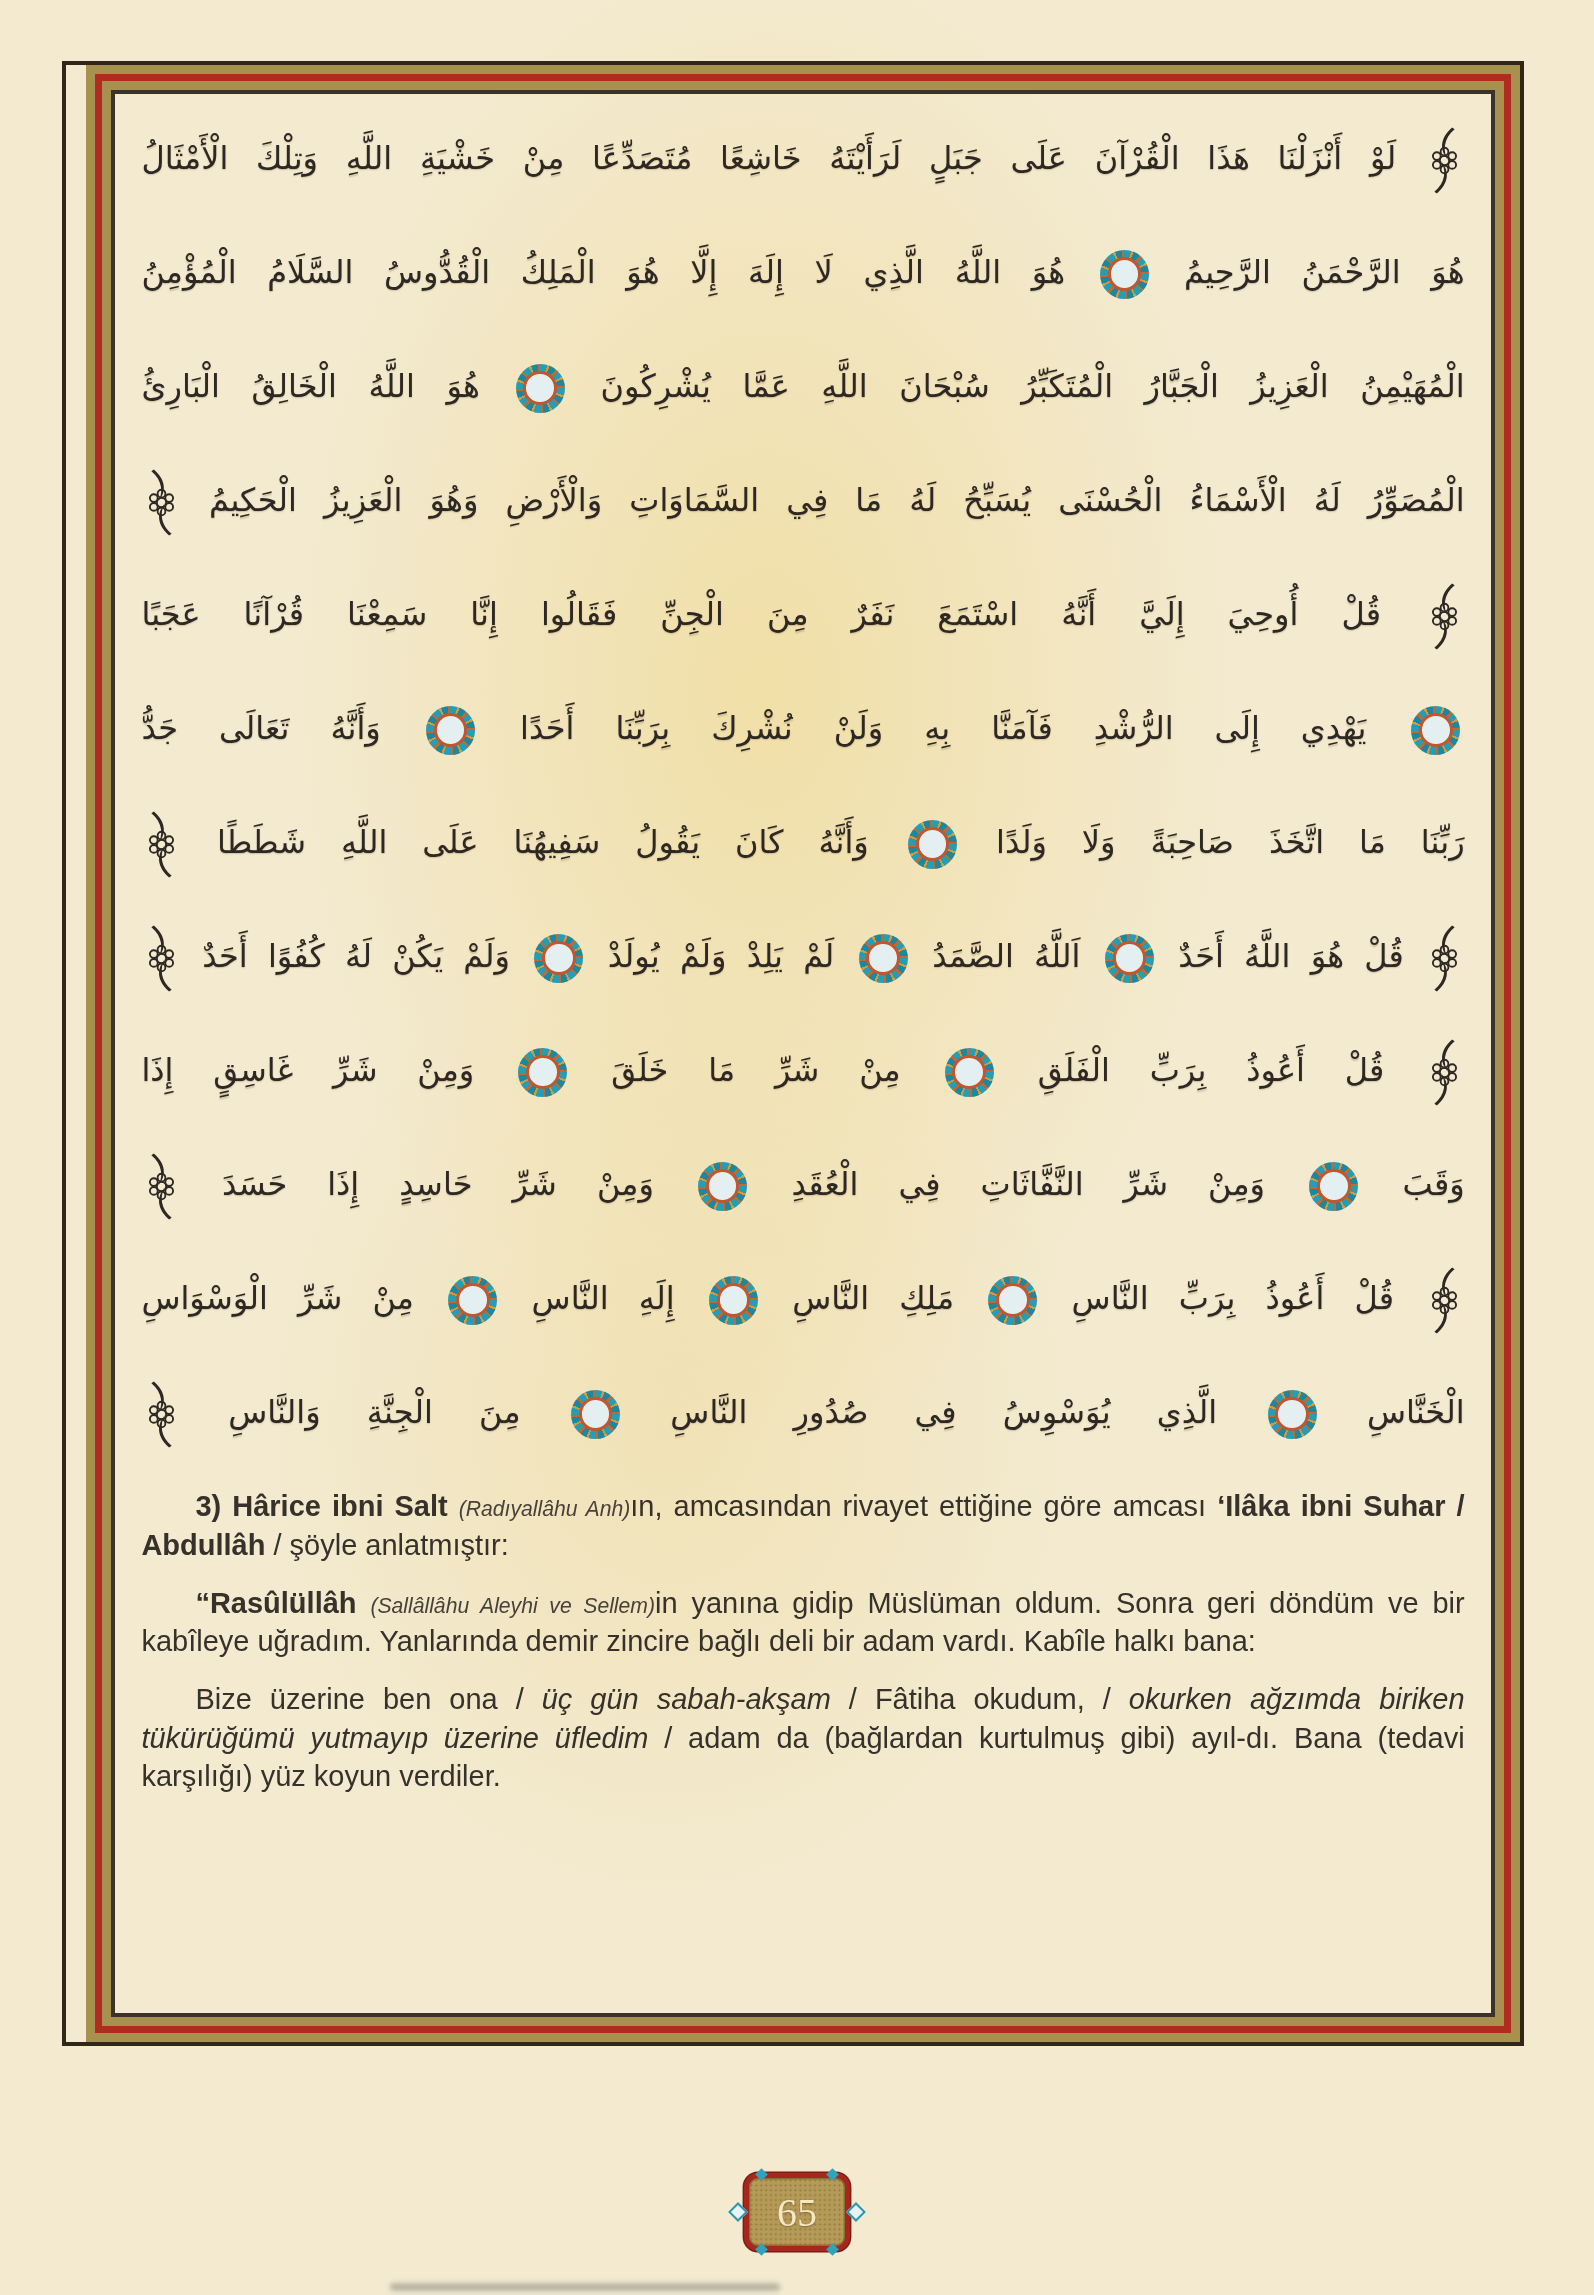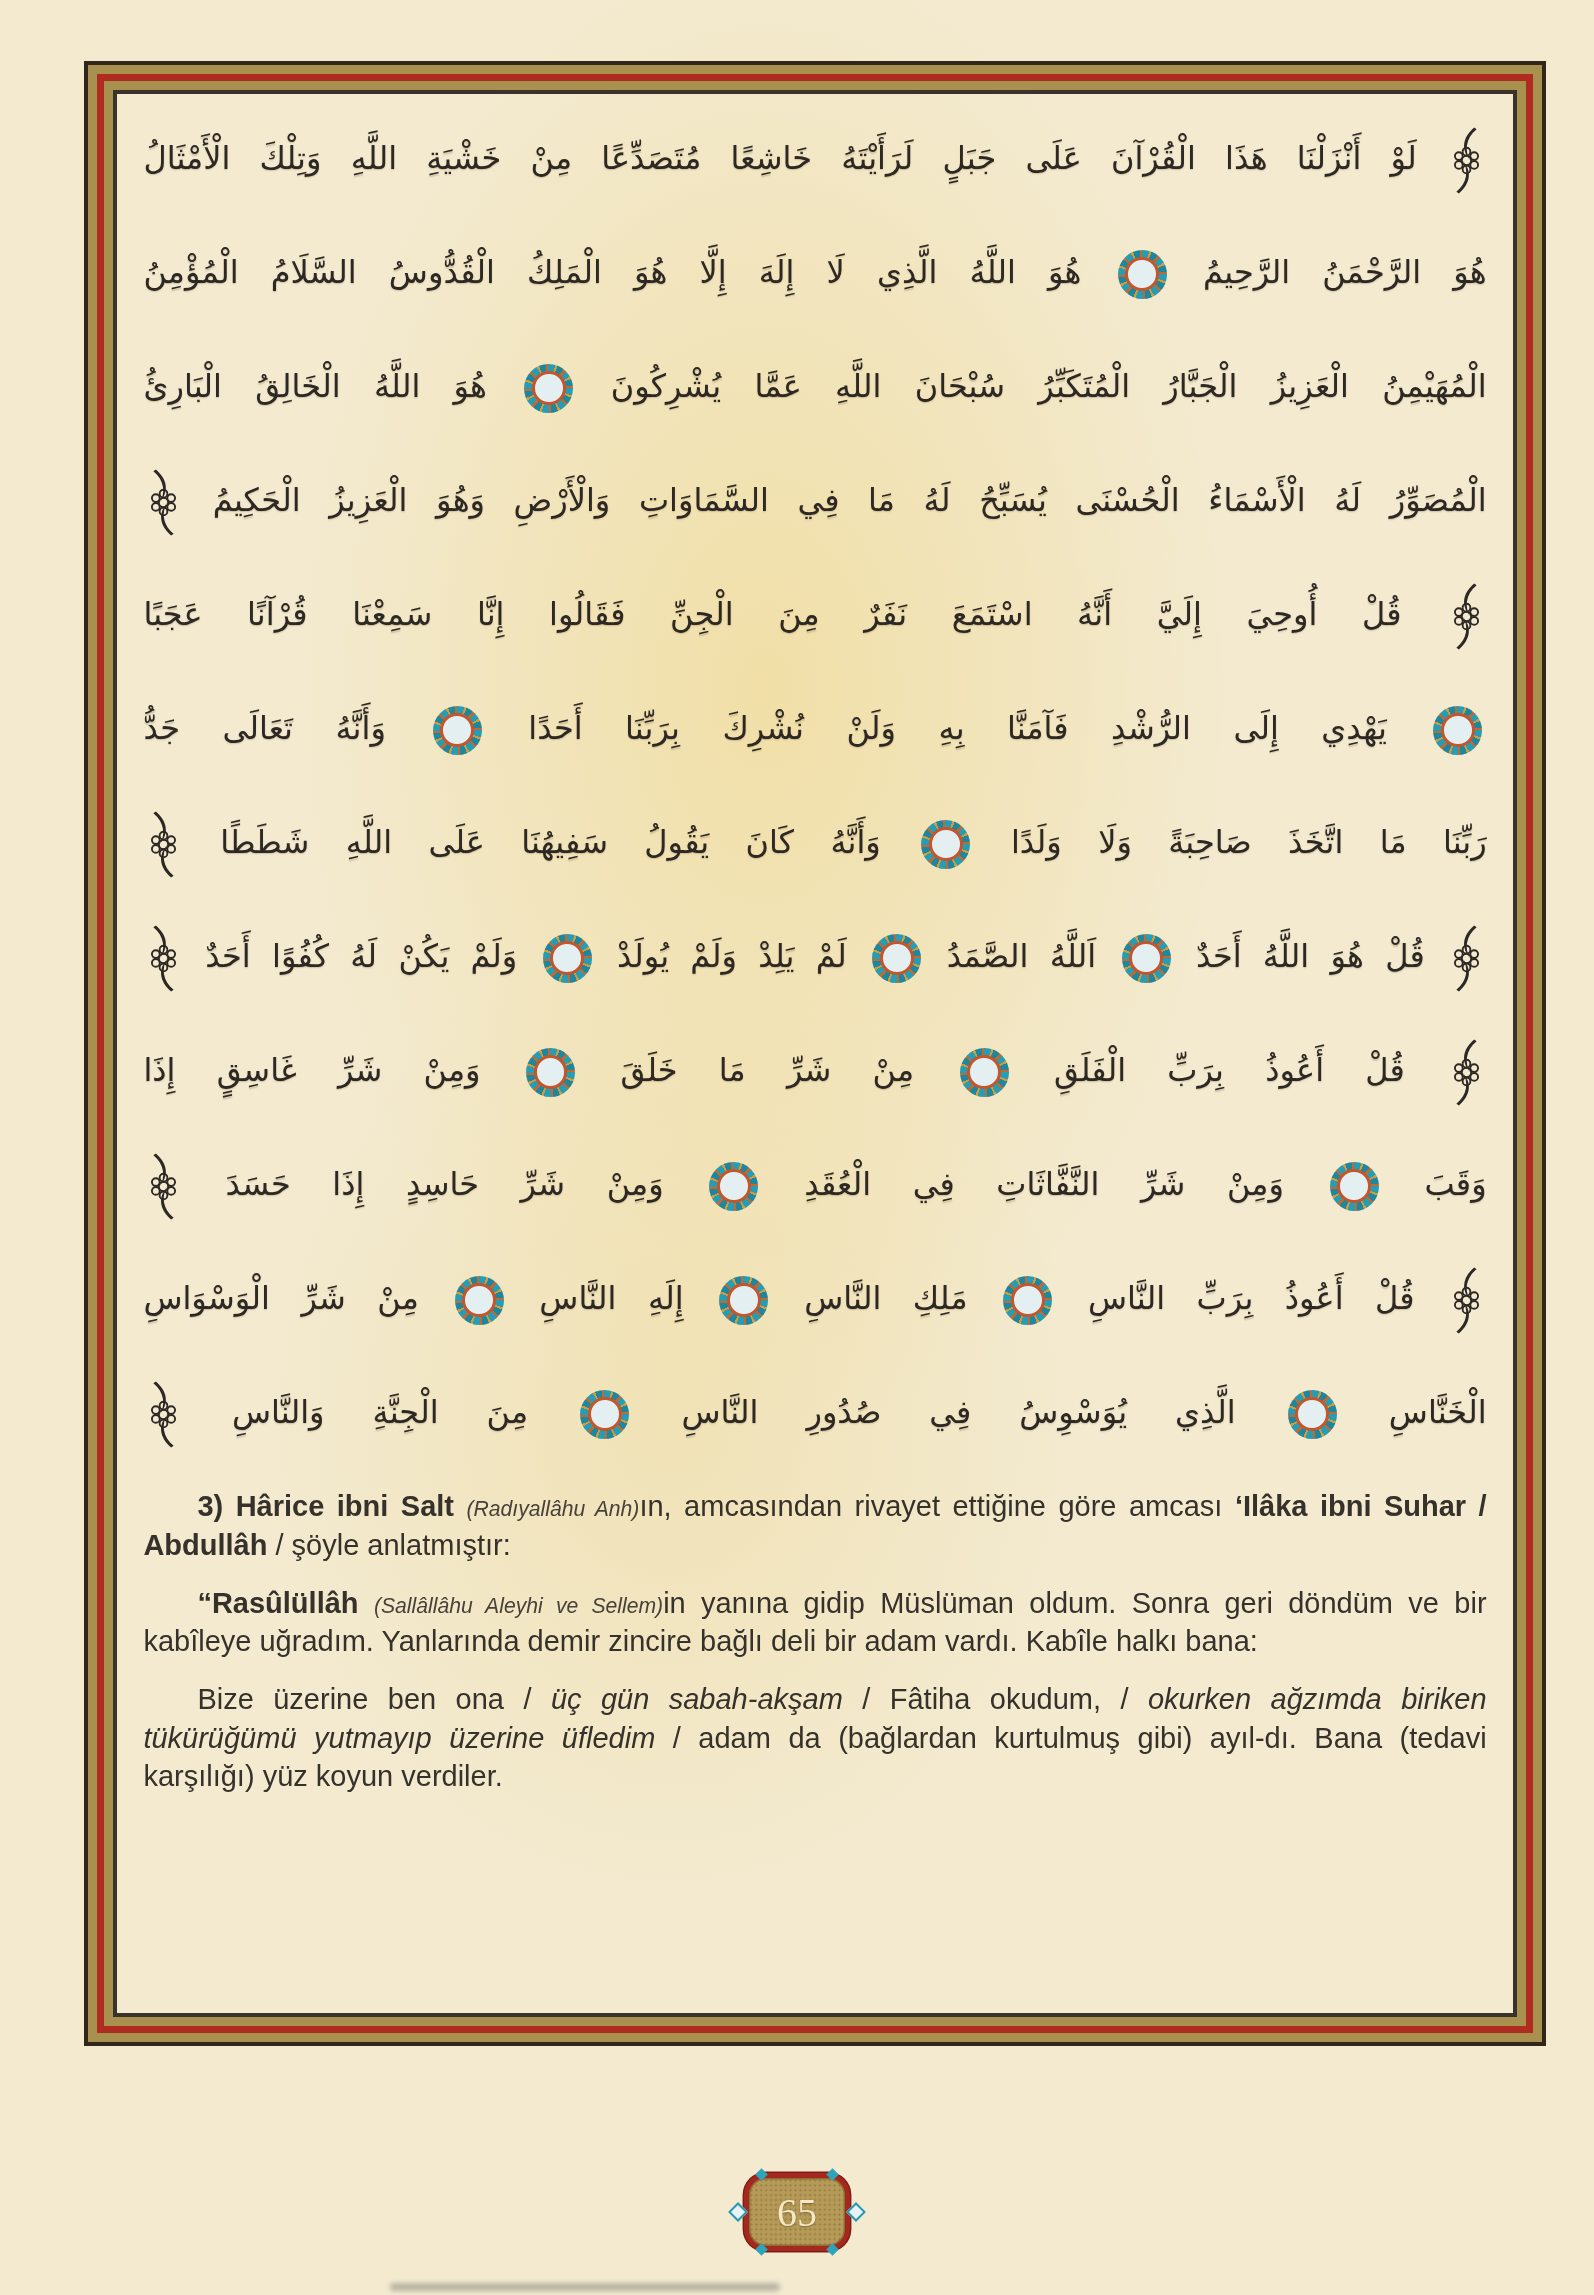--- a/index.html
+++ b/index.html
@@ -10,22 +10,22 @@
   }
   .page {
     position:absolute; inset:0;
     background:
       radial-gradient(ellipse 661px 1043px at 48% 30%, rgba(238,208,110,.42), rgba(238,208,110,0) 72%),
       radial-gradient(ellipse 591px 696px at 42% 62%, rgba(236,208,120,.30), rgba(236,208,120,0) 70%),
       #f3ead0;
   }
   
   .frame {
-    position:absolute; left:84px; top:61px; width:1462px; height:1985px;
-    border:4.9px solid #30271a; box-sizing:border-box;
+    position:absolute; left:62px; top:61px; width:1462px; height:1985px;
+    border:4.9px solid #30271a; box-sizing:border-box;padding-left:20px;
   }
   .fb { width:100%; height:100%; box-sizing:border-box; }
   .fb-khaki-outer { border:9px solid #a8904e; }
   .fb-red         { border:7.7px solid #b02c20; }
   .fb-khaki-inner { border:9px solid #a8904e; }
   .fb-dark        { border:4.2px  solid #3a332b; }
   .content {
     width:100%; height:100%; box-sizing:border-box;
     padding:25px 26.4px 0 26.4px; overflow:hidden;
   }
@@ -62,21 +62,21 @@
     margin:0 0 19.5px 0;
   }
   .seg-b  { font-weight:bold;margin-top:26px; }
   .seg-i  { font-style:italic; }
   .seg-hi { font-style:italic; font-size:73%; color:#47413a; }
   
   .page-badge {
     position:absolute; left:797px; top:2212px; transform:translate(-50%,-50%);
     width:106px; height:78px; box-sizing:border-box; z-index:6;
     background:radial-gradient(rgba(70,50,10,.22) 1px, rgba(0,0,0,0) 1.1px) 0 0/4.9px 4.9px, #b59a58;
-    border:5.6px solid #a5281e; border-radius:22px;
+    border:5.6px solid #a5281e; border-radius:14px;
     box-shadow:0 0 0 1.4px #7e1d14, inset 0 0 0 1.4px #8a6f35;
     display:flex; align-items:center; justify-content:center;
   }
   .badge-num {
     font-family:"Liberation Serif", serif;
     font-size:40px; color:#f4e9c4; text-shadow:0 1.4px 1.4px rgba(80,40,10,.45);
   }
   .bd {
     position:absolute; width:14px; height:14px;
     background:#e8f2f4; border:2.8px solid #2798b0;

